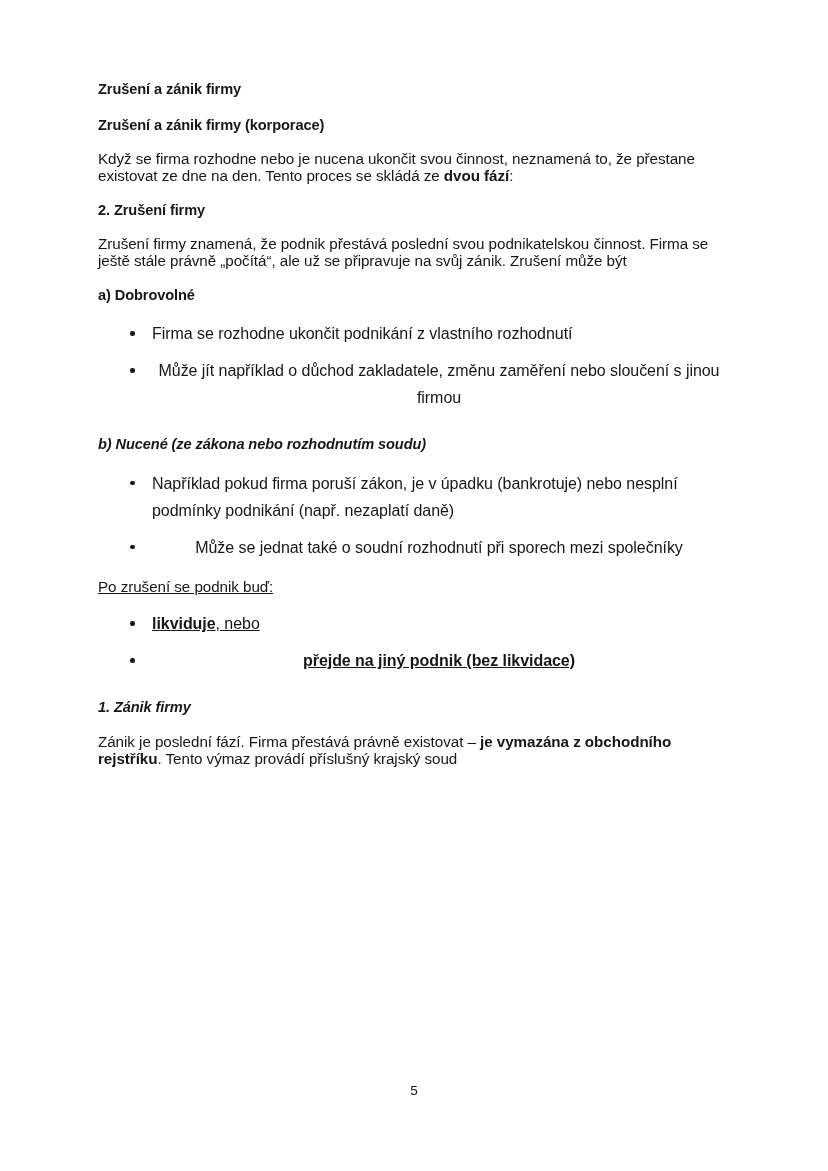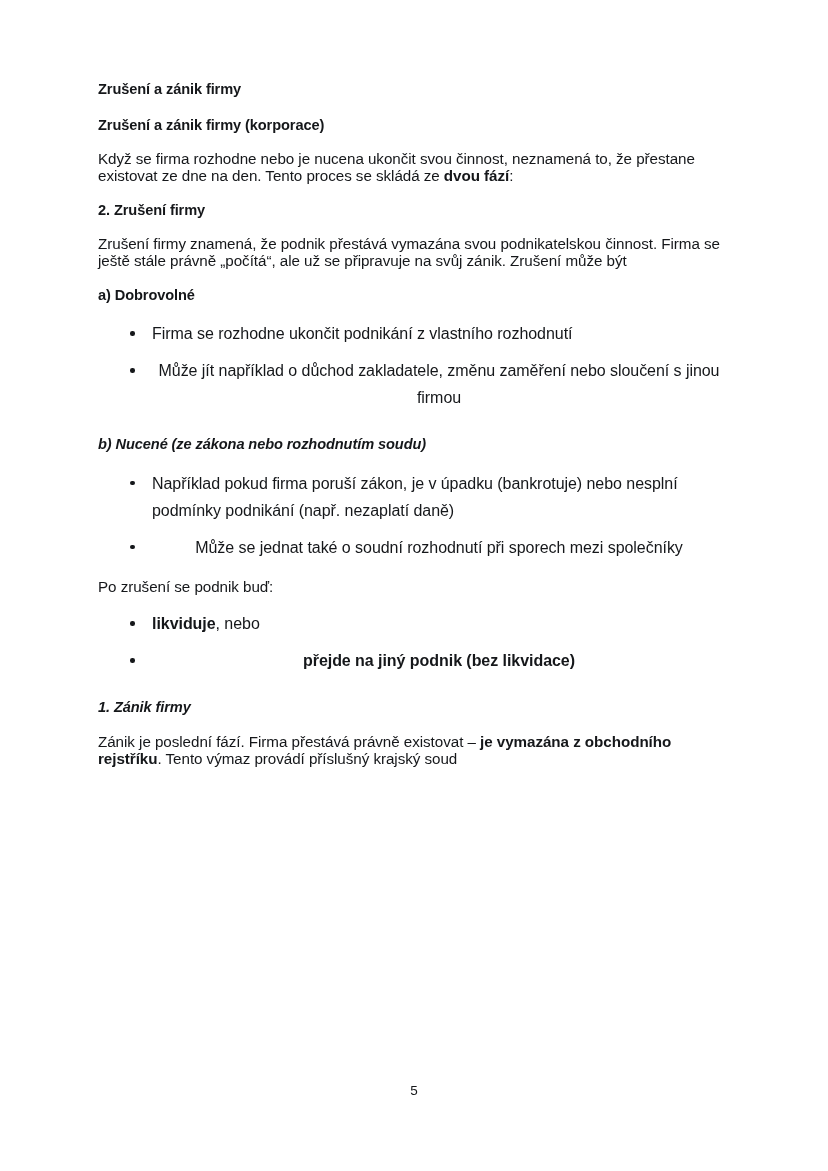--- a/index.html
+++ b/index.html
@@ -67,25 +67,25 @@
   ul.blist li .dot {
     position: absolute;
     left: 32px;
     top: 11px;
     width: 4.5px;
     height: 4.5px;
     border-radius: 50%;
     background: #15171a;
   }
   ul.blist li .txt { display: block; }
-  ul.blist.bold li .txt { font-weight: 700; }
+  ul.blist.bold li .txt { font-weight: 700; text-decoration: underline; }
   ul.blist li .txt .reg { font-weight: 400; }
 
   
-  .after-list { margin-top: 17px; }
+  .after-list { margin-top: 17px; text-decoration: underline; }
   .block-gap { height: 4px; }
 
   
   .page-number {
     position: absolute;
     left: 0;
     right: 0;
     top: 1082px;
     text-align: center;
     font-size: 13.5px;
@@ -100,21 +100,21 @@
   <div class="content">
 
     <h1 class="h-strong">Zrušení a zánik firmy</h1>
 
     <h2 class="h-strong">Zrušení a zánik firmy (korporace)</h2>
 
     <p class="para"><span>Když se firma rozhodne nebo je nucena ukončit svou činnost, neznamená to, že přestane existovat ze dne na den. Tento proces se skládá ze </span><b>dvou fází</b><span>:</span></p>
 
     <h3 class="h-strong">2. Zrušení firmy</h3>
 
-    <p class="para">Zrušení firmy znamená, že podnik přestává vymazána svou podnikatelskou činnost. Firma se ještě stále právně „počítá“, ale už se připravuje na svůj zánik. Zrušení může být</p>
+    <p class="para">Zrušení firmy znamená, že podnik přestává poslední svou podnikatelskou činnost. Firma se ještě stále právně „počítá“, ale už se připravuje na svůj zánik. Zrušení může být</p>
 
     <h4 class="h-strong">a) Dobrovolné</h4>
 
     <ul class="blist">
       <li>
         <span class="dot"></span>
         <span class="txt">Firma se rozhodne ukončit podnikání z vlastního rozhodnutí</span>
       </li>
       <li>
         <span class="dot"></span>

